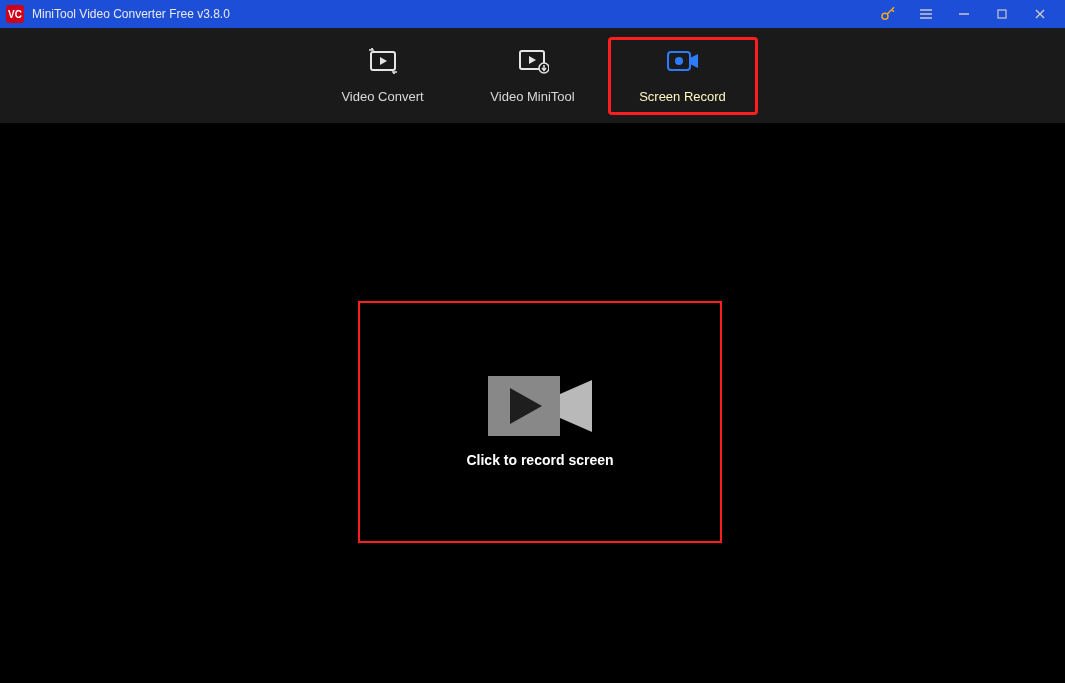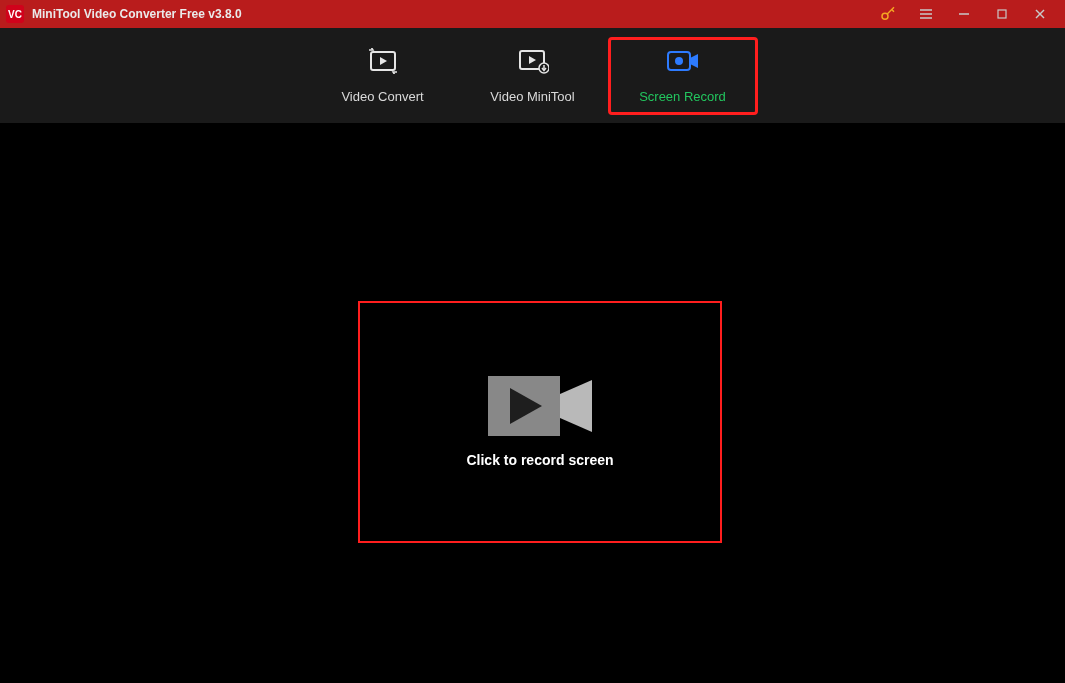--- a/index.html
+++ b/index.html
@@ -9,34 +9,34 @@
     background: #000;
     font-family: "Segoe UI", Arial, sans-serif;
     color: #e5e5e5;
     overflow: hidden;
   }
   
   .titlebar {
     height: 28px;
     display: flex;
     align-items: center;
-    background: #b91c1c;
+    background: #1d4ed8;
     padding: 0 6px;
   }
   .titlebar .logo {
     width: 18px;
     height: 18px;
     margin-right: 8px;
     display: flex;
     align-items: center;
     justify-content: center;
   }
   .titlebar .title {
     font-size: 12px;
-    font-weight: 700;
+    font-weight: 400;
     color: #eaeaea;
     flex: 0 0 auto;
   }
   .titlebar .spacer { flex: 1; }
   .titlebar .winbtn {
     width: 38px;
     height: 28px;
     display: flex;
     align-items: center;
     justify-content: center;
@@ -66,21 +66,21 @@
     font-size: 13px;
     position: relative;
   }
   .tab .icon-slot {
     height: 28px;
     display: flex;
     align-items: center;
     justify-content: center;
   }
   .tab.active {
-    color: #22c55e;
+    color: #fef9c3;
     text-align: center;
   }
   .tab.highlight {
     border: 3px solid #ff1e1e;
     border-radius: 4px;
   }
   .tab .label { font-size: 13px; }
 
   
   .main {

